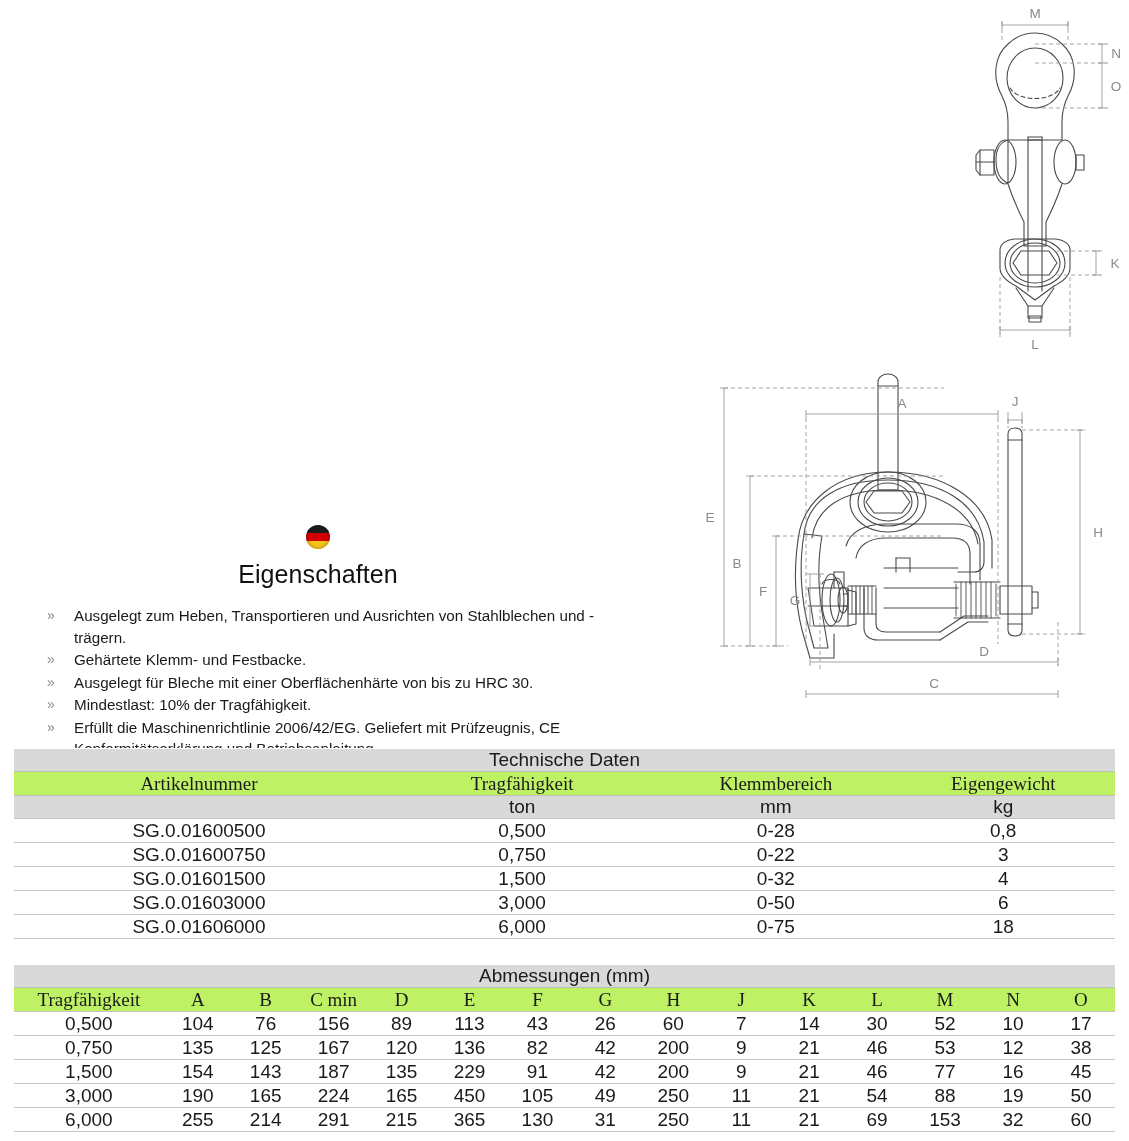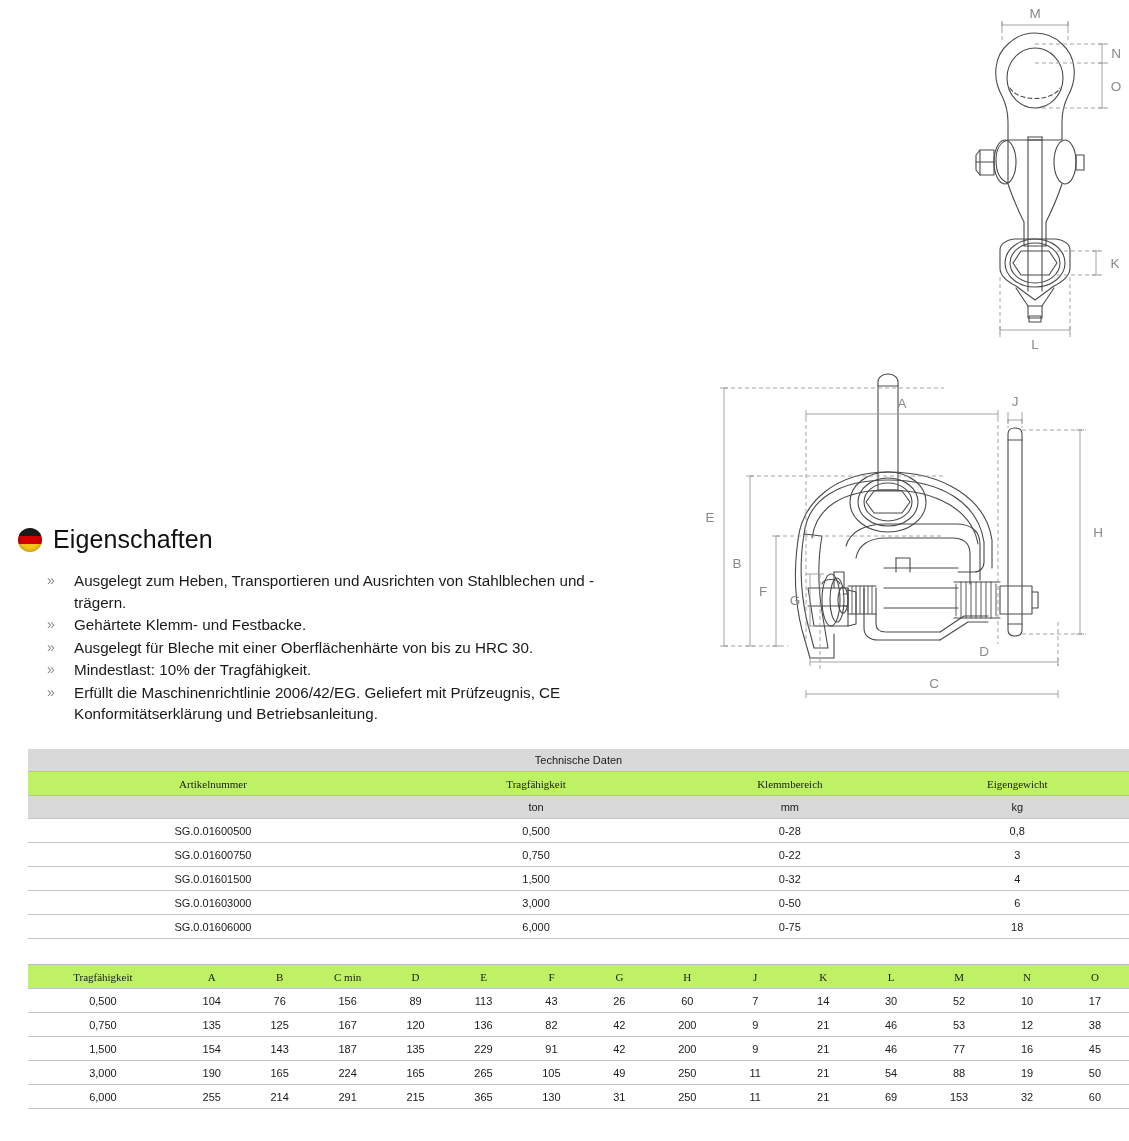--- a/index.html
+++ b/index.html
@@ -13,21 +13,21 @@
     overflow:hidden;
   }
 
   
   .drawing-top { position:absolute; left:930px; top:0px; width:199px; height:365px; }
   .drawing-bottom { position:absolute; left:688px; top:372px; width:441px; height:350px; }
   .drawing-top svg, .drawing-bottom svg { display:block; width:100%; height:100%; }
 
   
   .features { position:absolute; left:18px; top:525px; width:600px; }
-  .features-head { display:flex; align-items:center; gap:11px; margin-bottom:16px; }
+  .features-head { display:flex; align-items:center; gap:11px; margin-bottom:16px;flex-direction:column; }
   .flag-icon {
     width:24px; height:24px; border-radius:50%;
     background:linear-gradient(to bottom,
         #1c1c1c 0%, #1c1c1c 33.3%,
         #d40000 33.3%, #d40000 66.6%,
         #f5c518 66.6%, #f5c518 100%);
     box-shadow:inset 0 0 4px rgba(0,0,0,.35);
     flex:0 0 auto;
   }
   .features-title { font-size:25px; font-weight:400; letter-spacing:.1px; color:#111; }
@@ -41,24 +41,24 @@
     color:#1a1a1a;
   }
   .feature-list li .bullet {
     position:absolute; left:0; top:0;
     color:#8a8a8a; font-size:14px;
   }
 
   
   .tbl {
     position:absolute;
-    left:28px;
+    left:14px;
     width:1101px;
     border-collapse:collapse;
-    font-size:11px;
+    font-size:19px;
     color:#1a1a1a;
   }
   .tbl.t1 { top:748px; }
   .tbl.t2 { top:964px; }
   .tbl th, .tbl td {
     padding:0; margin:0;
     font-weight:400;
     text-align:center;
     vertical-align:middle;
   }
@@ -437,20 +437,23 @@
       <col class="c-dim">
       <col class="c-dim">
     <col class="c-dim">
       <col class="c-dim">
       <col class="c-dim">
       <col class="c-dim">
     <col class="c-dim">
       <col class="c-dim">
   </colgroup>
   <thead>
+    <tr class="r-title">
+      <td colspan="15">Abmessungen (mm)</td>
+    </tr>
     <tr class="r-head">
       <th>Tragfähigkeit</th>
       <th>A</th>
       <th>B</th>
       <th>C min</th>
       <th>D</th>
       <th>E</th>
       <th>F</th>
       <th>G</th>
       <th>H</th>
@@ -513,21 +516,21 @@
       <td>77</td>
       <td>16</td>
       <td>45</td>
     </tr>
     <tr>
       <td>3,000</td>
       <td>190</td>
       <td>165</td>
       <td>224</td>
       <td>165</td>
-      <td>265</td>
+      <td>450</td>
       <td>105</td>
       <td>49</td>
       <td>250</td>
       <td>11</td>
       <td>21</td>
       <td>54</td>
       <td>88</td>
       <td>19</td>
       <td>50</td>
     </tr>

